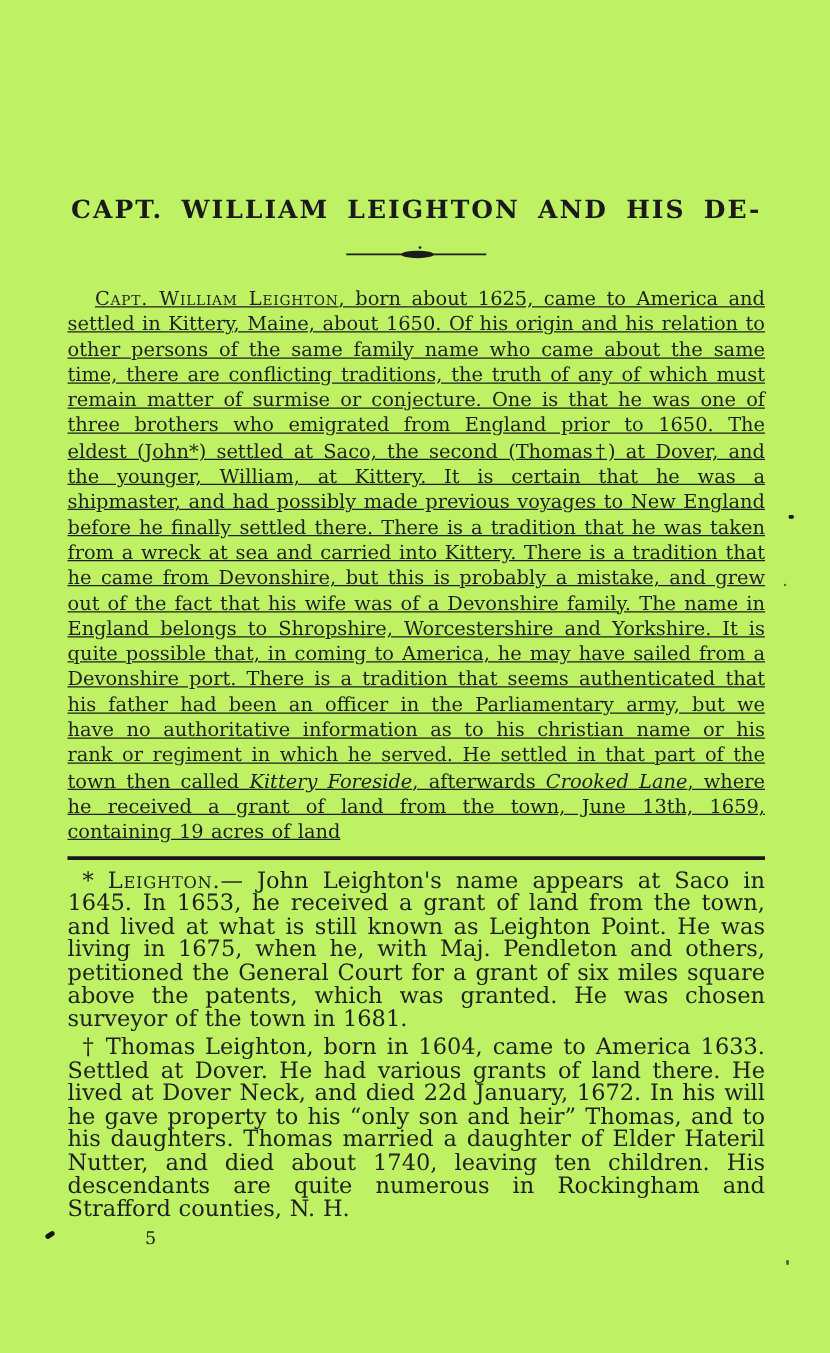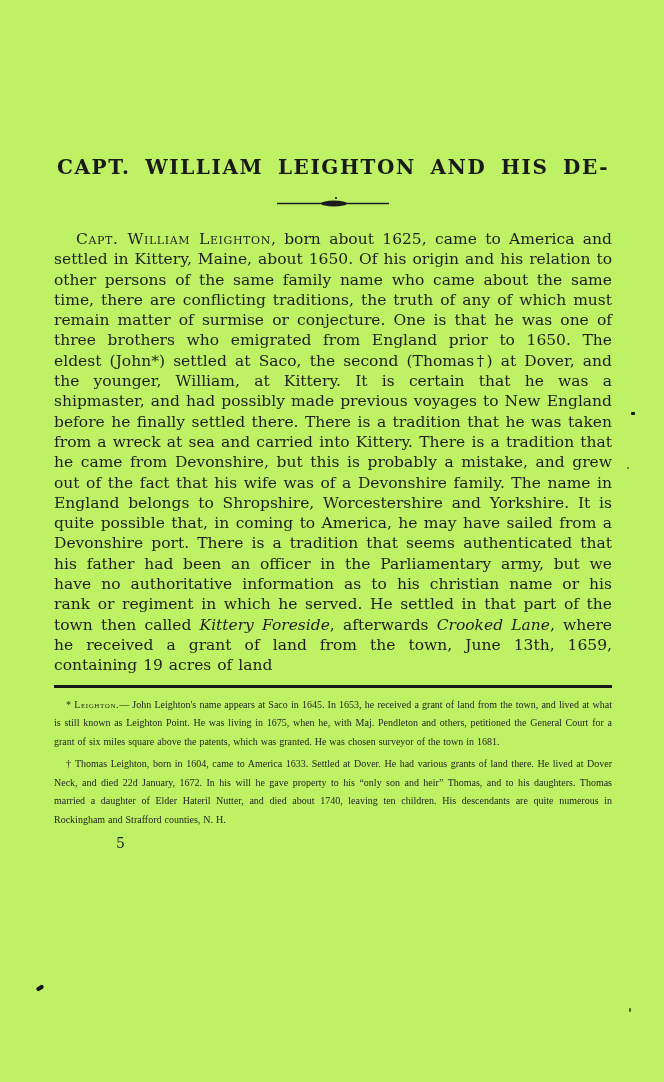--- a/index.html
+++ b/index.html
@@ -35,38 +35,38 @@
     text-align: center;
     line-height: 0;
   }
   .body-text {
     margin: 21px 0 0;
     font-size: 15.5px;
     line-height: 20.3px;
     text-align: justify;
     text-indent: 22px;
     word-spacing: 1px;
+    text-decoration: underline;
   }
   .smallcaps {
     font-variant: small-caps;
     letter-spacing: 0.6px;
   }
   .footnote-rule {
     height: 3px;
     background: #181818;
     margin-top: 9px;
   }
   .footnote {
     margin: 8px 0 0;
-    font-size: 10px;
+    font-size: 18px;
     line-height: 18.5px;
     text-align: justify;
     text-indent: 12px;
     word-spacing: 0.5px;
-    font-family: Liberation Serif, serif;
   }
   .footnote + .footnote { margin-top: 4px; }
   .page-number {
     margin-top: 6px;
     margin-left: 62px;
     font-size: 14px;
   }
   .speck { position: absolute; background: #141414; }
   .speck1 { left: 36px; top: 986px; width: 8px; height: 4px; border-radius: 2px; transform: rotate(-32deg); }
   .speck2 { left: 631px; top: 412px; width: 4px; height: 3px; border-radius: 1px; }

